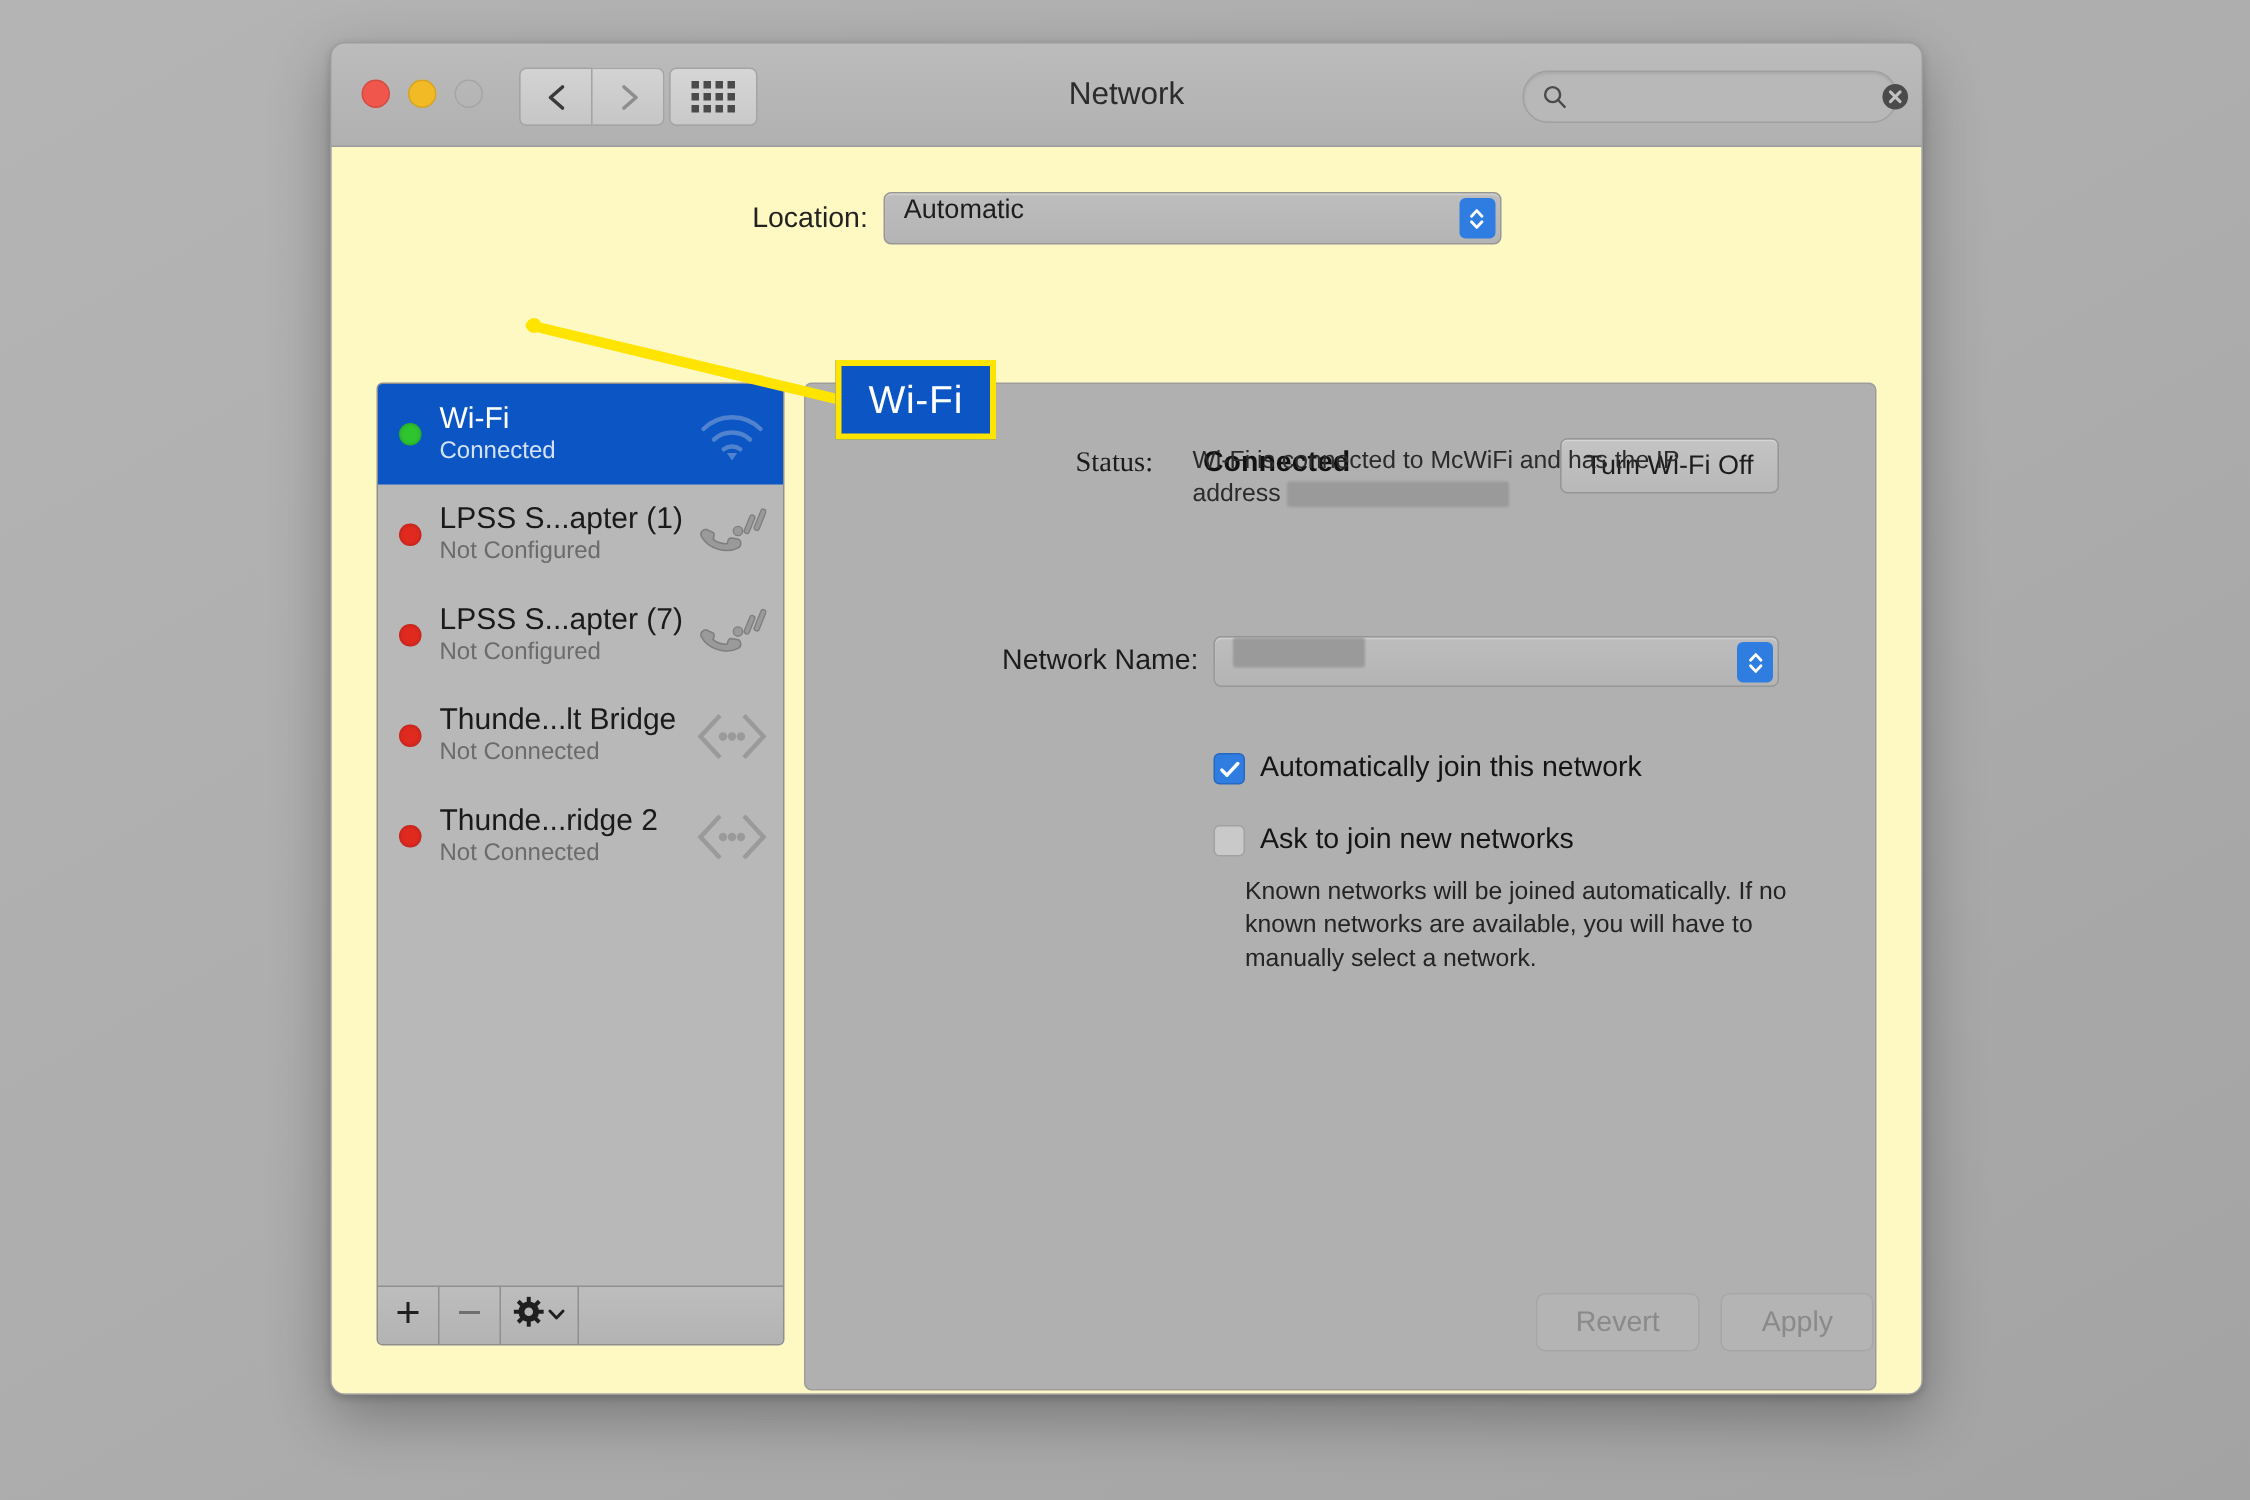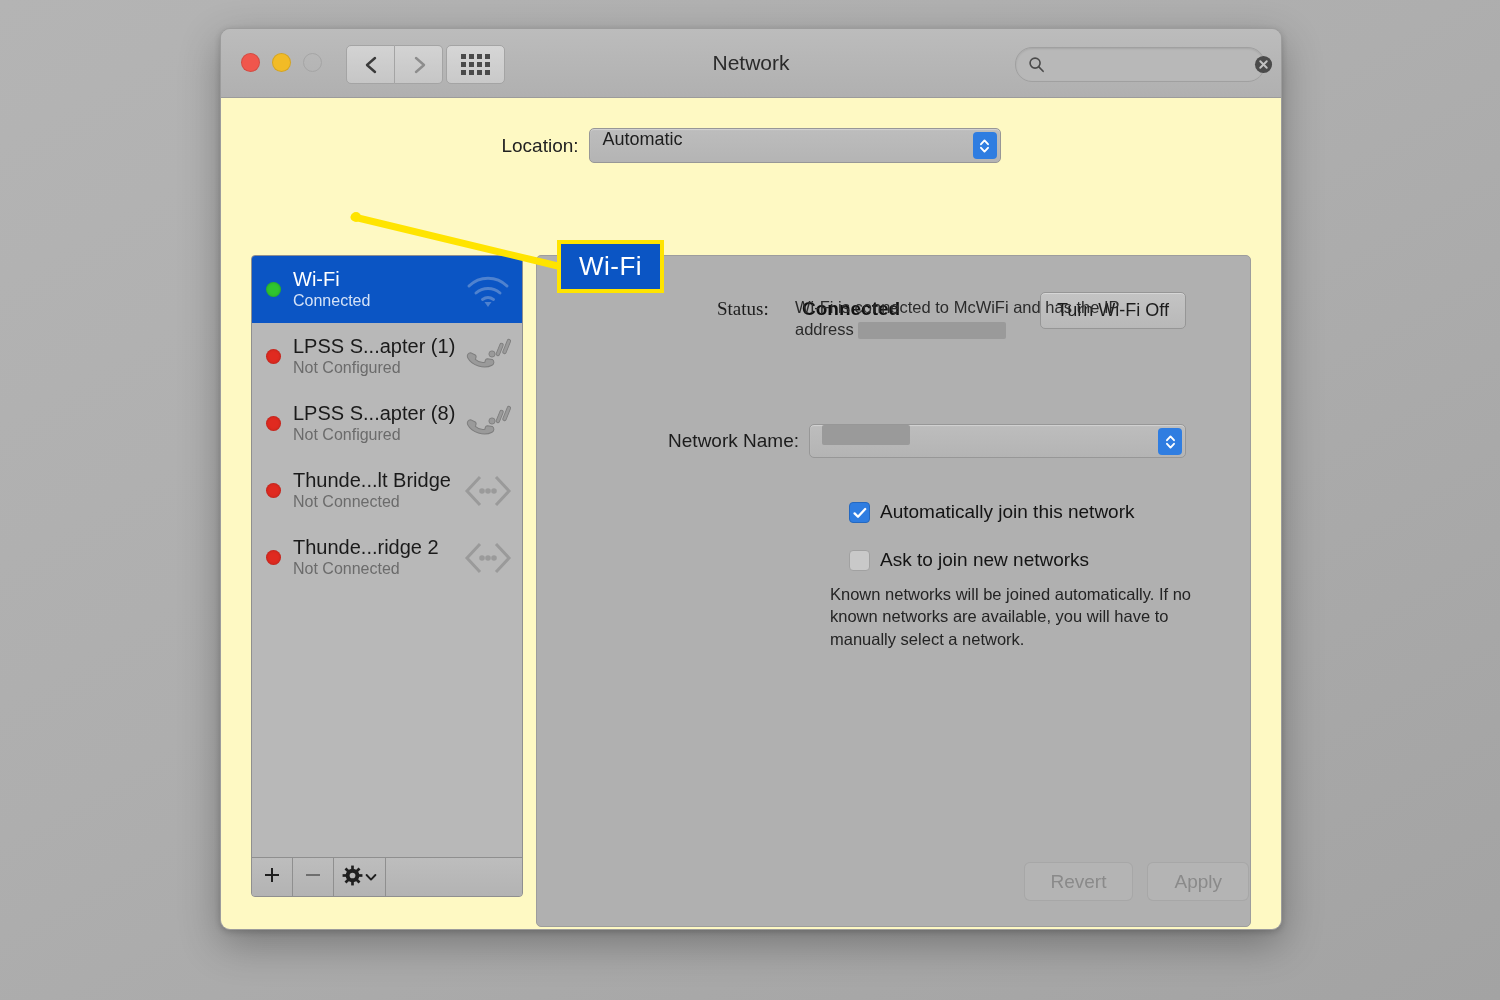--- a/index.html
+++ b/index.html
@@ -248,21 +248,21 @@
     font-size: 19px; color: #1c1c1c;
   }
   #network-popup {
     position: absolute; left: 272px; right: 64px;
     height: 32px;
   }
   #network-popup .pv { padding-left: 8px; }
 
   .checkrow {
     position: absolute; left: 272px;
-    display: flex; align-items: flex-end; margin-left: 40px;
+    display: flex; align-items: flex-end;
   }
   .cbox {
     width: 21px; height: 21px; border-radius: 4px;
     flex: 0 0 auto; margin-right: 10px; margin-top: 1px;
     box-sizing: border-box;
   }
   .cbox.on { background: #2f7de1; border: 1px solid #2468c0; display:flex; align-items:center; justify-content:center; }
   .cbox.off { background: #c9c9c9; border: 1px solid #a1a1a1; }
   .cb-label { font-size: 19px; color: #141414; }
 
@@ -450,21 +450,21 @@
               <circle cx="27" cy="17" r="3.1" fill="#9a9a9a" stroke="#7e7e7e" stroke-width="0.9"></circle>
               <rect x="33" y="6" width="3.4" height="13" rx="1.6" fill="#9a9a9a" stroke="#7e7e7e" stroke-width="0.9" transform="rotate(22 34.7 12.5)"></rect>
               <rect x="40" y="2" width="3.4" height="15" rx="1.6" fill="#9a9a9a" stroke="#7e7e7e" stroke-width="0.9" transform="rotate(22 41.7 9.5)"></rect>
             </svg>
           </span>
         </div>
 
         <div class="svc">
           <span class="dot red"></span>
           <span class="svc-text">
-            <div class="svc-name">LPSS S...apter (8)</div>
+            <div class="svc-name">LPSS S...apter (7)</div>
             <div class="svc-sub">Not Configured</div>
           </span>
           <span class="svc-icon">
             <svg width="46" height="40" viewBox="0 0 46 40">
               <g transform="rotate(-28 18 24)">
                 <path d="M6,14 C6,11 9,10 11,11 L14,15 C15,17 13,18 12,19 C13,22 16,25 19,26 C20,25 21,23 23,24 L27,27 C28,29 27,32 24,32 C15,32 6,23 6,14 Z" fill="#9a9a9a" stroke="#7e7e7e" stroke-width="1"></path>
               </g>
               <circle cx="27" cy="17" r="3.1" fill="#9a9a9a" stroke="#7e7e7e" stroke-width="0.9"></circle>
               <rect x="33" y="6" width="3.4" height="13" rx="1.6" fill="#9a9a9a" stroke="#7e7e7e" stroke-width="0.9" transform="rotate(22 34.7 12.5)"></rect>
               <rect x="40" y="2" width="3.4" height="15" rx="1.6" fill="#9a9a9a" stroke="#7e7e7e" stroke-width="0.9" transform="rotate(22 41.7 9.5)"></rect>

